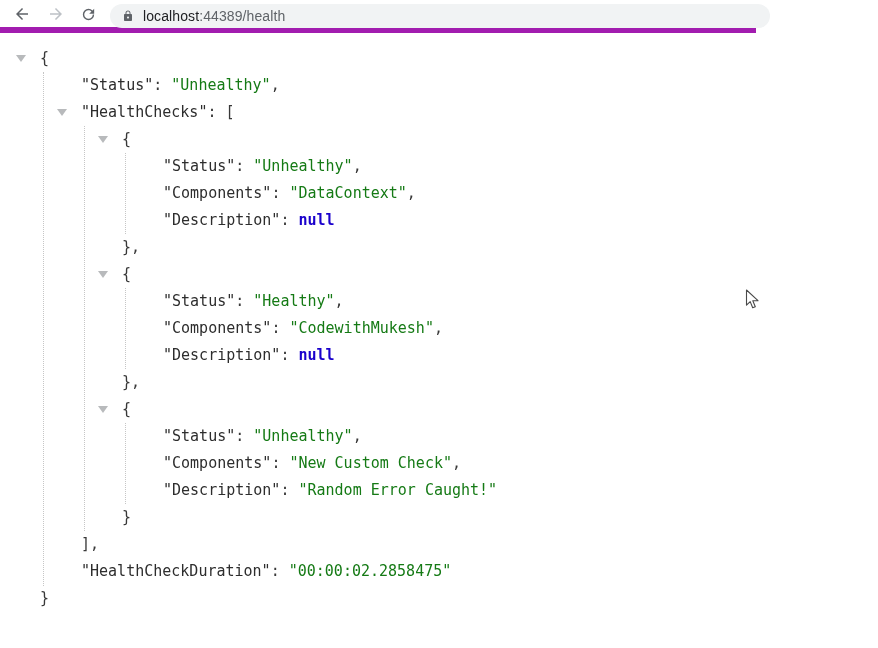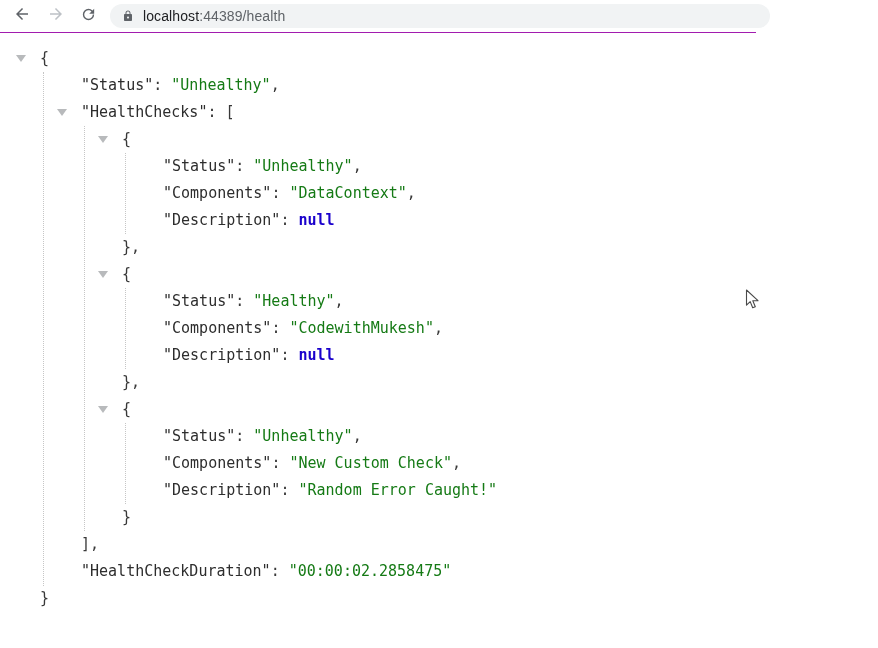--- a/index.html
+++ b/index.html
@@ -2,21 +2,21 @@
 <html><head>
 <meta charset="utf-8">
 <style>
   * { margin: 0; padding: 0; box-sizing: border-box; }
   html, body { width: 878px; height: 648px; background: #ffffff; overflow: hidden; }
   body { font-family: "Liberation Sans", sans-serif; position: relative; }
 
   
   .topbar {
     position: absolute; top: 0; left: 0; width: 756px; height: 33px;
-    background: #ffffff; border-bottom: 1px solid #a21caf;
+    background: #ffffff; border-bottom: 6px solid #a21caf;
   }
   .nav-btn {
     position: absolute; top: 7px; width: 18px; height: 18px;
     display: flex; align-items: center; justify-content: center; cursor: pointer;
   }
   .nav-back    { left: 13px; }
   .nav-forward { left: 47px; }
   .nav-refresh { left: 79px; }
   .omnibox {
     position: absolute; left: 110px; right: -14px; top: 4px; height: 24px;

